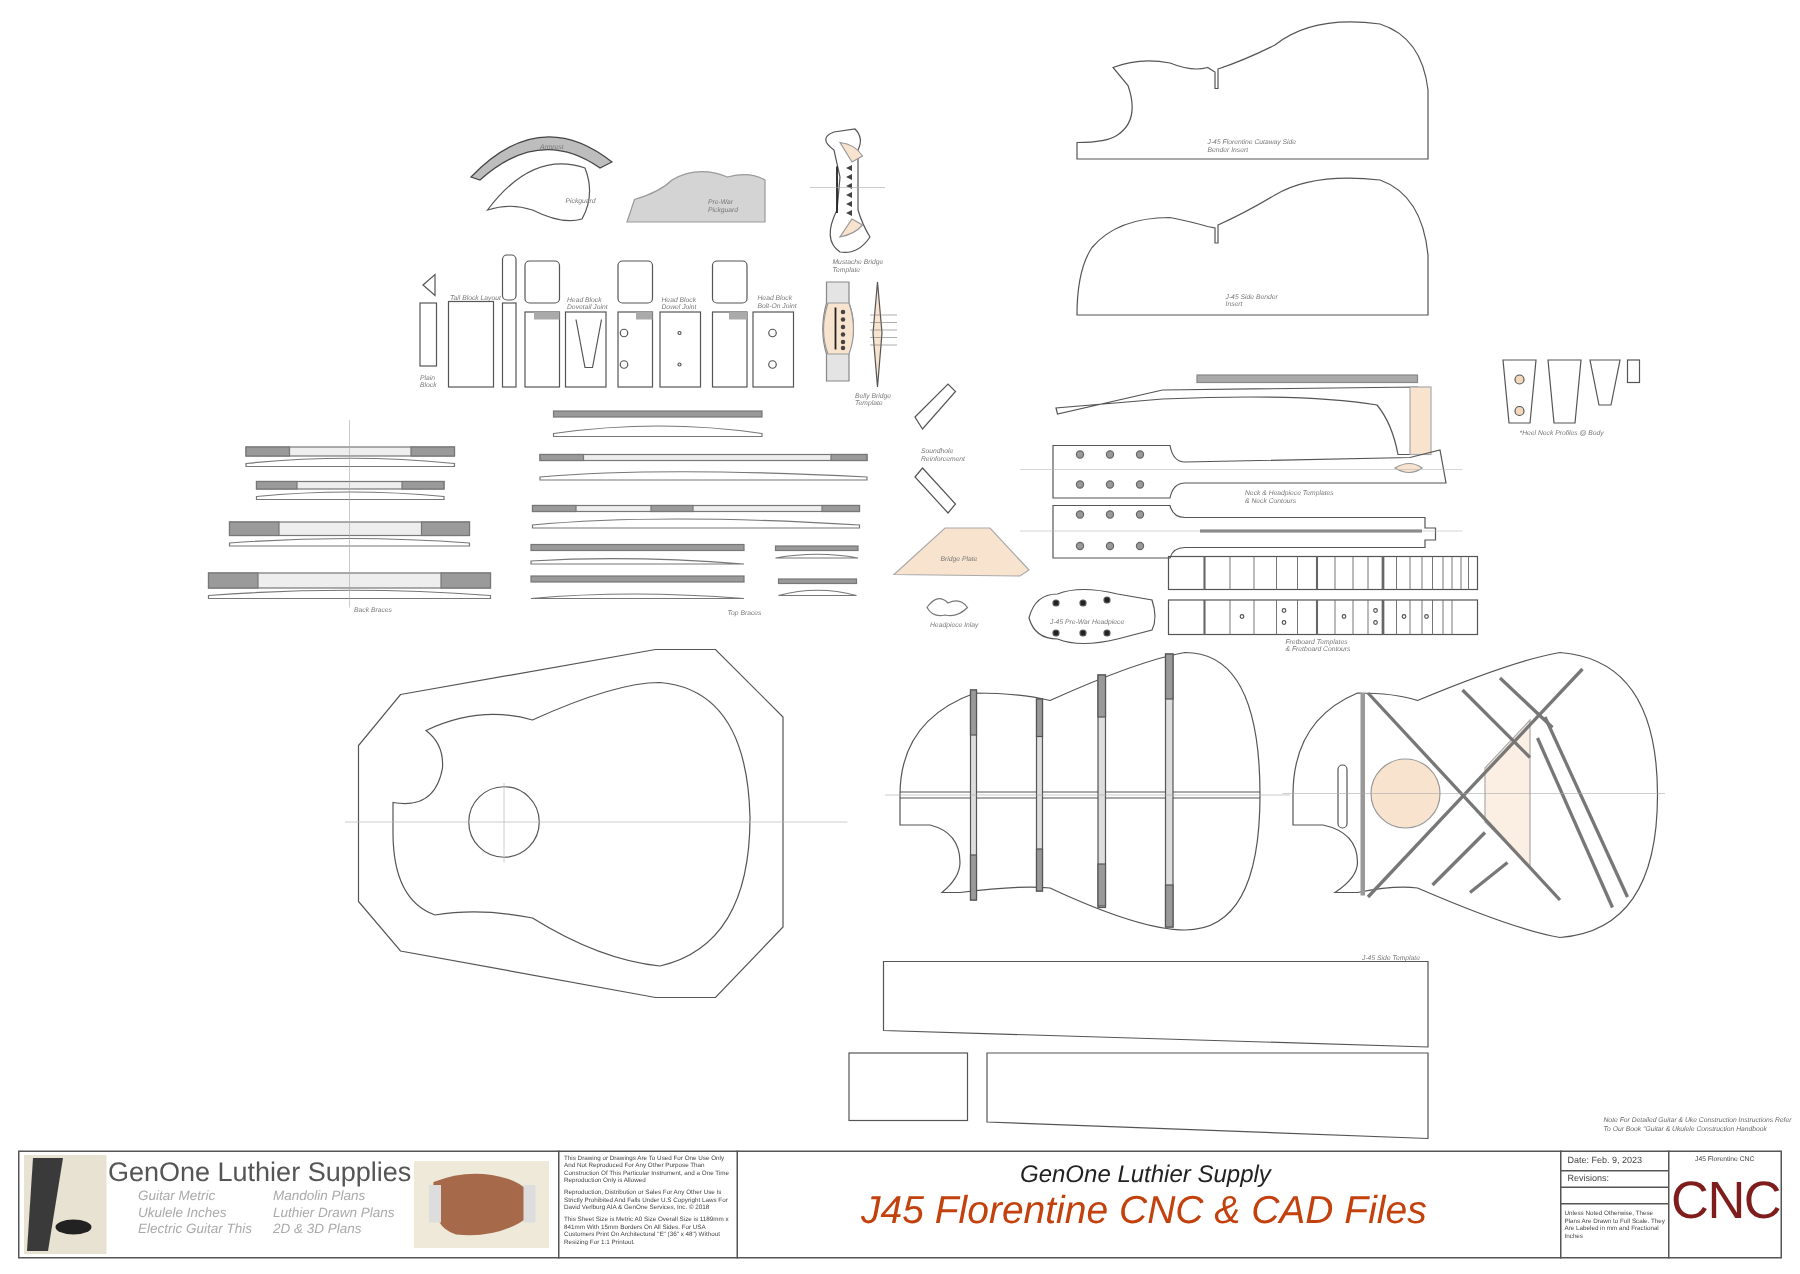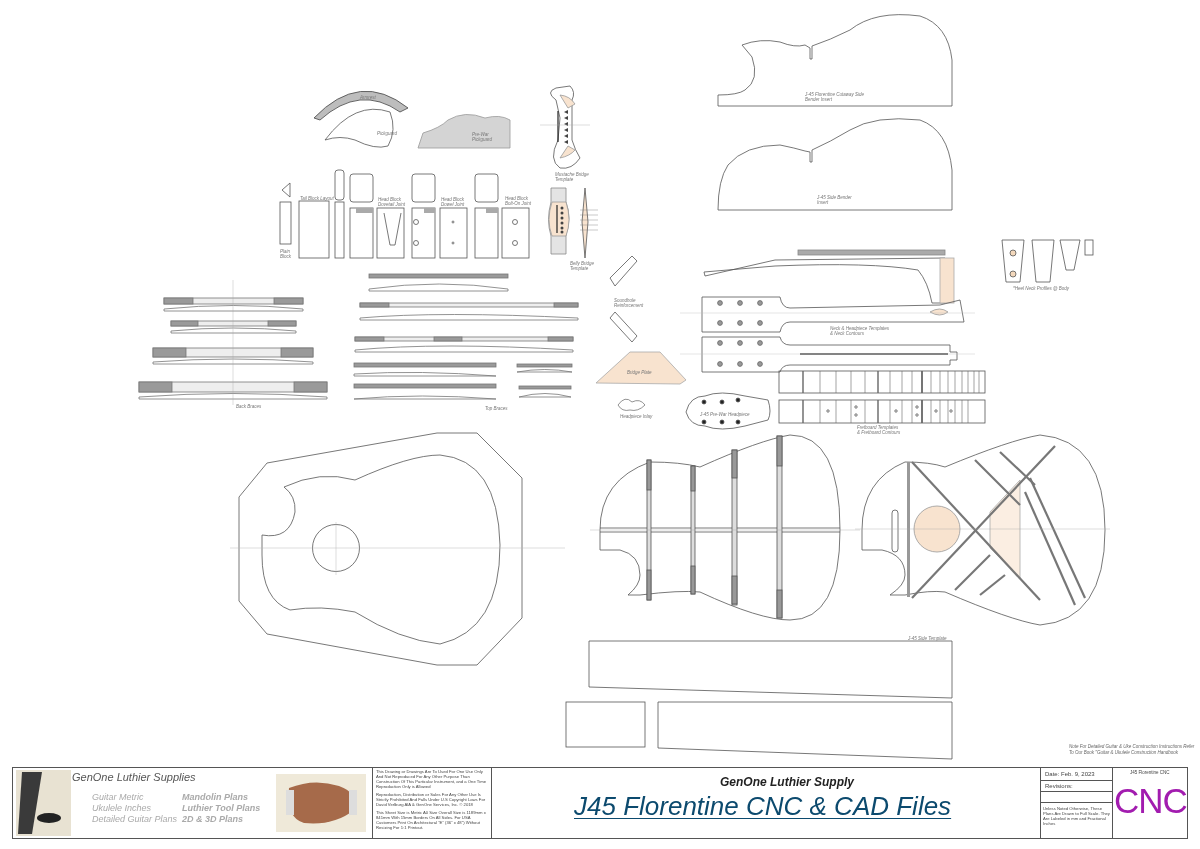--- a/index.html
+++ b/index.html
@@ -1,29 +1,29 @@
 <!DOCTYPE html>
 <html><head>
 <meta charset="utf-8">
 <style>
   html,body{margin:0;padding:0;background:#fff;}
   body{width:1200px;height:849px;position:relative;overflow:hidden;font-family:"Liberation Sans",sans-serif;color:#333;}
   svg.drawing{position:absolute;left:0;top:0;}
   .lbl{position:absolute;font-style:italic;font-size:4.5px;color:#777;line-height:5px;white-space:pre-line;}
   .titleblock{position:absolute;left:12px;top:767px;width:1176px;height:72px;border:1px solid #555;box-sizing:border-box;}
   .logo{position:absolute;left:14px;top:768px;width:358px;height:70px;background:#fff;}
-  .logo-title{position:absolute;left:72px;top:771px;font-size:11px;font-style:italic;color:#555;}
+  .logo-title{position:absolute;left:72px;top:771px;font-size:18px;color:#555;}
   .logo-list{position:absolute;font-size:9px;font-style:italic;color:#aaa;line-height:11px;}
   .legal{position:absolute;left:376px;top:769px;width:110px;font-size:4.2px;line-height:5px;color:#444;}
   .legal p{margin:0 0 3px 0;}
   .divider{position:absolute;background:#555;}
-  .company{position:absolute;left:720px;top:775px;font-size:12px;font-style:italic;color:#222;font-weight:bold;}
-  .main-title{position:absolute;left:574px;top:791px;font-size:26px;font-style:italic;color:#0c4a6e;text-decoration:underline;text-decoration-thickness:1px;text-underline-offset:3px;}
+  .company{position:absolute;left:680px;top:775px;font-size:16px;font-style:italic;color:#222;}
+  .main-title{position:absolute;left:574px;top:791px;font-size:26px;font-style:italic;color:#c2410c;text-decoration-thickness:1px;text-underline-offset:3px;}
   .tb-cell{position:absolute;font-size:6px;color:#444;}
-  .cnc{position:absolute;left:1114px;top:781px;font-size:35px;color:#a21caf;letter-spacing:-1px;}
+  .cnc{position:absolute;left:1114px;top:781px;font-size:35px;color:#7f1d1d;letter-spacing:-1px;}
   .note{position:absolute;left:1069px;top:744px;font-size:4.5px;font-style:italic;color:#666;line-height:5.5px;width:130px;}
 </style>
 </head>
 <body>
 
 <svg class="drawing" width="1200" height="849" viewBox="0 0 1200 849">
   <g fill="none" stroke="#555" stroke-width="0.8">
 
     <path d="M314,118 Q360,70 408,108 L400,112 Q360,84 320,120 Z" fill="#bdbdbd" stroke="#444"></path>
 
@@ -354,25 +354,25 @@
     <ellipse cx="35" cy="50" rx="12" ry="5" fill="#222"></ellipse>
     <rect x="262" y="6" width="90" height="58" fill="#efe9d9"></rect>
     <path d="M275,20 Q300,10 325,18 Q345,25 340,42 Q320,58 290,55 Q272,50 275,20 Z" fill="#a66a4a"></path>
     <rect x="272" y="22" width="8" height="25" fill="#ddd"></rect>
     <rect x="335" y="22" width="8" height="25" fill="#ddd"></rect>
   </svg>
   <div class="logo-title" style="position:absolute;left:58px;top:3px;">GenOne Luthier Supplies</div>
   <div class="logo-list" style="left:78px;top:24px;">
     <div>Guitar Metric</div>
     <div>Ukulele Inches</div>
-    <div>Detailed Guitar Plans</div>
+    <div>Electric Guitar This</div>
   </div>
-  <div class="logo-list" style="left:168px;top:24px;font-weight:bold;">
+  <div class="logo-list" style="left:168px;top:24px;">
     <div>Mandolin Plans</div>
-    <div>Luthier Tool Plans</div>
+    <div>Luthier Drawn Plans</div>
     <div>2D &amp; 3D Plans</div>
   </div>
 </div>
 
 <div class="divider" style="left:372px;top:767px;width:1px;height:72px;"></div>
 
 <div class="legal">
   <p>This Drawing or Drawings Are To Used For One Use Only And Not Reproduced For Any Other Purpose Than Construction Of This Particular Instrument, and a One Time Reproduction Only is Allowed</p>
   <p>Reproduction, Distribution or Sales For Any Other Use Is Strictly Prohibited And Falls Under U.S Copyright Laws For David Verlburg AIA &amp; GenOne Services, Inc. © 2018</p>
   <p>This Sheet Size is Metric A0 Size Overall Size is 1189mm x 841mm With 15mm Borders On All Sides. For USA Customers Print On Architectural "E" (36" x 48") Without Resizing For 1:1 Printout.</p>

